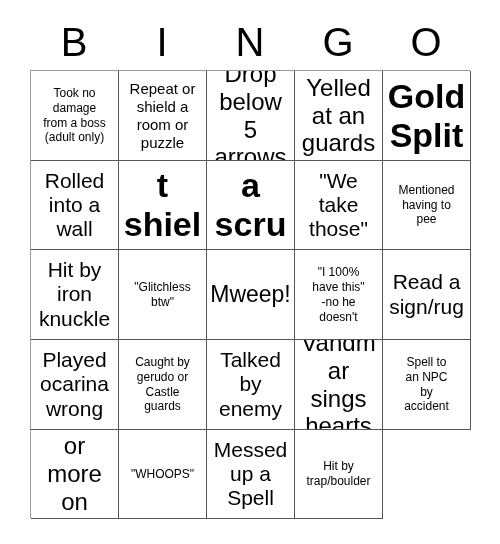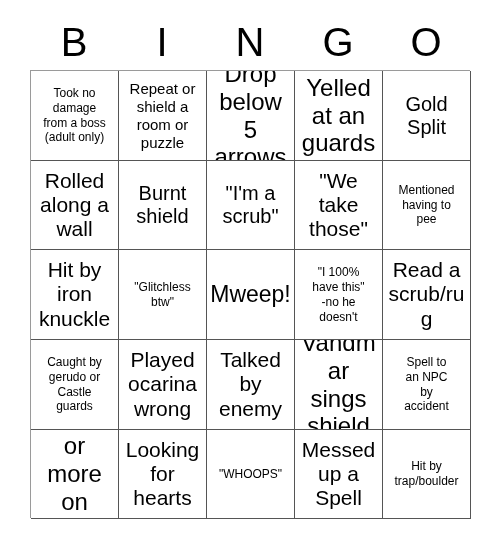--- a/index.html
+++ b/index.html
@@ -66,21 +66,21 @@
     background: #ffffff;
   }
   .cell-text {
     display: block;
     width: 100%;
     line-height: 1.16;
     word-wrap: break-word;
     white-space: pre-line;
   }
   
-  .fs-xxl .cell-text { font-size: 20px; line-height: 1.14; }
+  .fs-xxl .cell-text { font-size: 34px; line-height: 1.14; font-weight: bold; }
   .fs-xl  .cell-text { font-size: 23px; line-height: 1.14; }
   .fs-lg  .cell-text { font-size: 21px; line-height: 1.15; }
   .fs-md  .cell-text { font-size: 24px; line-height: 1.16; }
   .fs-sm  .cell-text { font-size: 15px; line-height: 1.2; }
   .fs-xs  .cell-text { font-size: 12px; line-height: 1.22; }
   .fs-xxs .cell-text { font-size: 12px; line-height: 1.25; }
 </style>
 </head>
 <body>
 
@@ -118,21 +118,21 @@
 at an
 guards</span>
     </div>
     <div class="cell fs-xxl">
       <span class="cell-text">Gold
 Split</span>
     </div>
 
     <div class="cell fs-lg">
       <span class="cell-text">Rolled
-along a
+into a
 wall</span>
     </div>
     <div class="cell fs-xxl">
       <span class="cell-text">Burnt
 shield</span>
     </div>
     <div class="cell fs-xxl">
       <span class="cell-text">"I'm a
 scrub"</span>
     </div>
@@ -160,61 +160,56 @@
       <span class="cell-text">Mweep!</span>
     </div>
     <div class="cell fs-xxs">
       <span class="cell-text">"I 100%
 have this"
 -no he
 doesn't</span>
     </div>
     <div class="cell fs-lg">
       <span class="cell-text">Read a
-scrub/rug</span>
-    </div>
-
+sign/rug</span>
+    </div>
+
+    <div class="cell fs-lg">
+      <span class="cell-text">Played
+ocarina
+wrong</span>
+    </div>
     <div class="cell fs-xs">
       <span class="cell-text">Caught by
 gerudo or
 Castle
 guards</span>
     </div>
     <div class="cell fs-lg">
-      <span class="cell-text">Played
-ocarina
-wrong</span>
-    </div>
-    <div class="cell fs-lg">
       <span class="cell-text">Talked
 by
 enemy</span>
     </div>
     <div class="cell fs-md">
       <span class="cell-text">Vandmar
 sings
-shield</span>
+hearts</span>
     </div>
     <div class="cell fs-xs">
       <span class="cell-text">Spell to
 an NPC
 by
 accident</span>
     </div>
 
     <div class="cell fs-md">
       <span class="cell-text">+1:00 or
 more on
 split</span>
     </div>
-    <div class="cell fs-lg">
-      <span class="cell-text">Looking
-for
-hearts</span>
-    </div>
     <div class="cell fs-xxs">
       <span class="cell-text">"WHOOPS"</span>
     </div>
     <div class="cell fs-lg">
       <span class="cell-text">Messed
 up a
 Spell</span>
     </div>
     <div class="cell fs-xs">
       <span class="cell-text">Hit by

